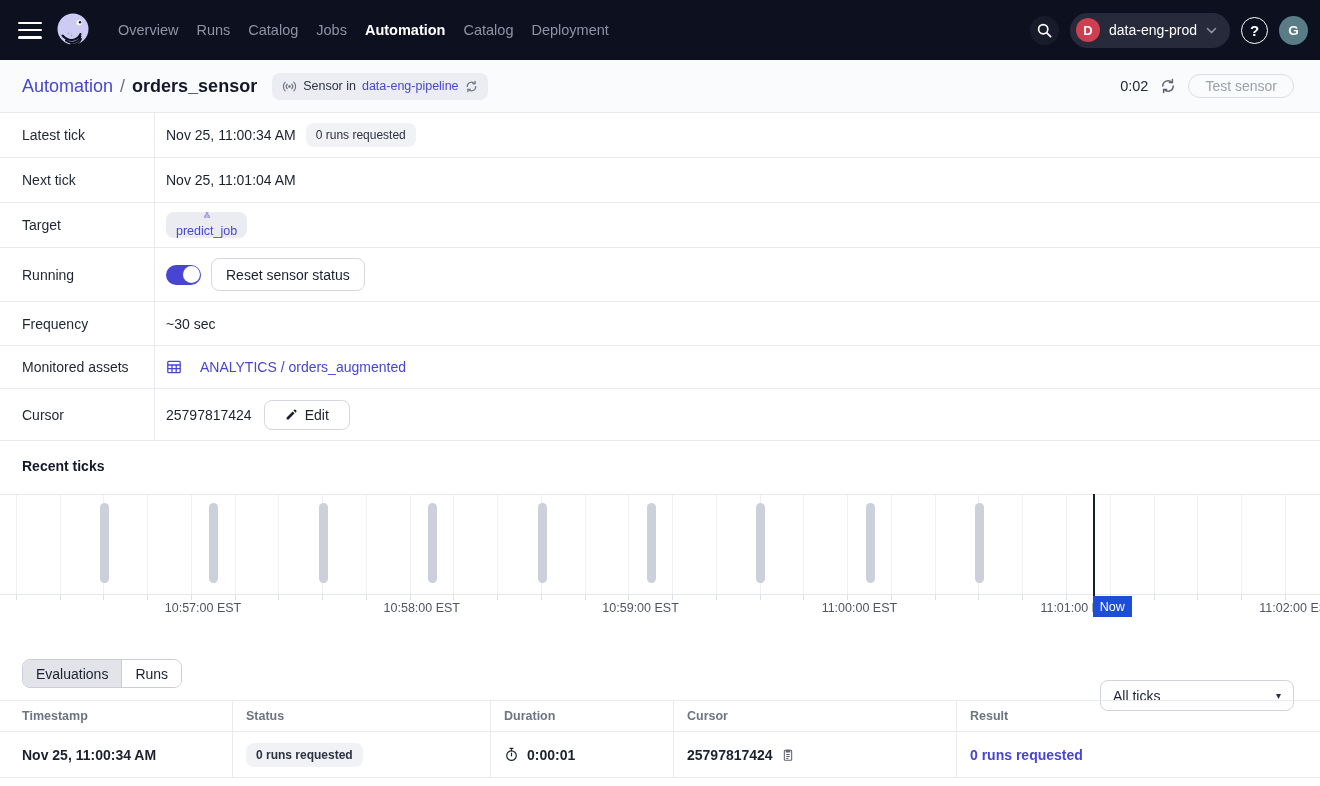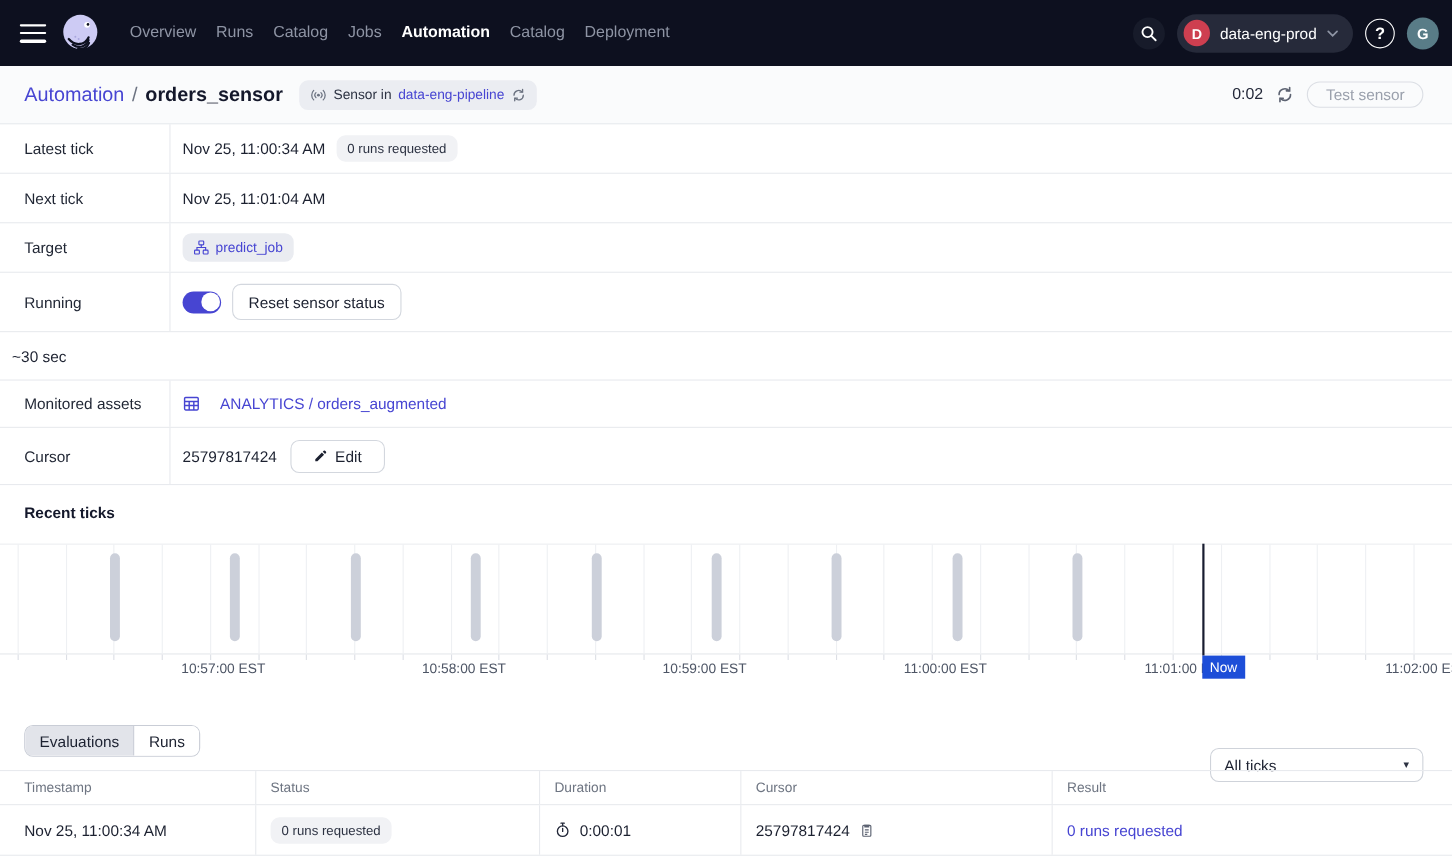--- a/index.html
+++ b/index.html
@@ -52,21 +52,21 @@
 
   
   .detail-rows { position:absolute; top:113px; left:0; width:1320px; }
   .d-row { display:flex; border-bottom:1px solid #e8eaee; }
   .d-label { width:155px; flex:0 0 155px; border-right:1px solid #e8eaee; padding-left:22px;
              display:flex; align-items:center; color:#1f2533; }
   .d-value { flex:1; display:flex; align-items:center; padding-left:11px; gap:10px; color:#1c2130; }
   .tag-pill { height:24px; background:#f1f2f5; border-radius:8px; display:inline-flex; align-items:center;
               padding:0 10px; font-size:12px; color:#2c3242; }
   .job-pill { height:26px; background:#eaecf1; border-radius:8px; display:inline-flex; align-items:center;
-              gap:6px; padding:0 10px; font-size:12.5px; color:#4745d2; cursor:pointer; }
+              gap:6px; padding:0 10px; font-size:12.5px; color:#4745d2; cursor:pointer;flex-direction:column; }
   .toggle { width:35px; height:20px; border-radius:10px; background:#4745d2; position:relative; cursor:pointer; }
   .toggle .knob { position:absolute; top:1.5px; right:1.5px; width:17px; height:17px; border-radius:50%; background:#fff; }
   .reset-btn { height:33px; padding:0 14px; }
   .asset-link { display:flex; align-items:center; gap:18px; color:#4745d2; cursor:pointer; }
   .edit-btn { height:30px; padding:0 20px; margin-left:2px; }
 
   
   .section-heading { position:absolute; top:458px; left:22px; font-size:14px; font-weight:700; color:#14182b; }
   .chart { position:absolute; top:494px; left:0; width:1320px; height:130px; overflow:hidden; }
   .chart .topline,.chart .bottomline { position:absolute; left:0; width:1320px; height:1px; background:#e5e8ec; }
@@ -85,21 +85,21 @@
   .seg { display:flex; align-items:center; padding:0 13px; font-size:14px; color:#1c2130; cursor:pointer; background:#fff; }
   .seg.active { background:#e2e4ea; }
   .seg + .seg { border-left:1px solid #c9cdd6; }
   .filter-select { position:absolute; top:680px; left:1100px; width:194px; height:31px; border:1px solid #cfd3da;
                    border-radius:8px; background:#fff; display:flex; align-items:center; padding:0 12px;
                    font-size:14px; color:#1c2130; cursor:pointer; }
   .filter-select .caret { margin-left:auto; font-size:10px; color:#2c3242; }
 
   
   .eval-table { position:absolute; top:700px; left:0; width:1320px; }
-  .t-grid { display:grid; grid-template-columns:232px 258px 183px 283px 1fr; }
+  .t-grid { display:grid; grid-template-columns:232px 258px 183px 283px 1fr;font-weight:bold; }
   .t-head { border-top:1px solid #e8eaee; border-bottom:1px solid #e8eaee; height:32px; }
   .t-head .cell { font-size:12.5px; color:#6e7582; }
   .cell { display:flex; align-items:center; padding-left:13px; }
   .cell:first-child { padding-left:22px; }
   .cell + .cell { border-left:1px solid #e8eaee; }
   .t-row { height:46px; border-bottom:1px solid #e8eaee; }
   .t-row .cell { font-size:14px; color:#1c2130; gap:8px; }
   .result-link { color:#4745d2; cursor:pointer; }
   .copy-icon { color:#5d6372; cursor:pointer; display:flex; }
   .dur-icon { color:#232839; display:flex; }
@@ -219,20 +219,21 @@
     <div class="d-row" style="height:54px">
       <div class="d-label">Running</div>
       <div class="d-value">
         <div class="toggle">
             <div class="knob"></div>
           </div>
         <button class="btn reset-btn">Reset sensor status</button>
       </div>
     </div>
     <div class="d-row" style="height:44px">
+      <div class="d-label">Frequency</div>
       <div class="d-value">
           <span>~30 sec</span>
         </div>
     </div>
     <div class="d-row" style="height:43px">
       <div class="d-label">Monitored assets</div>
       <div class="d-value">
         <span class="asset-link">
           <svg width="16" height="16" viewBox="0 0 16 16" fill="none" stroke="#4745d2" stroke-width="1.3">
               <rect x="1.8" y="2.3" width="12.4" height="11.4" rx="1"></rect>

